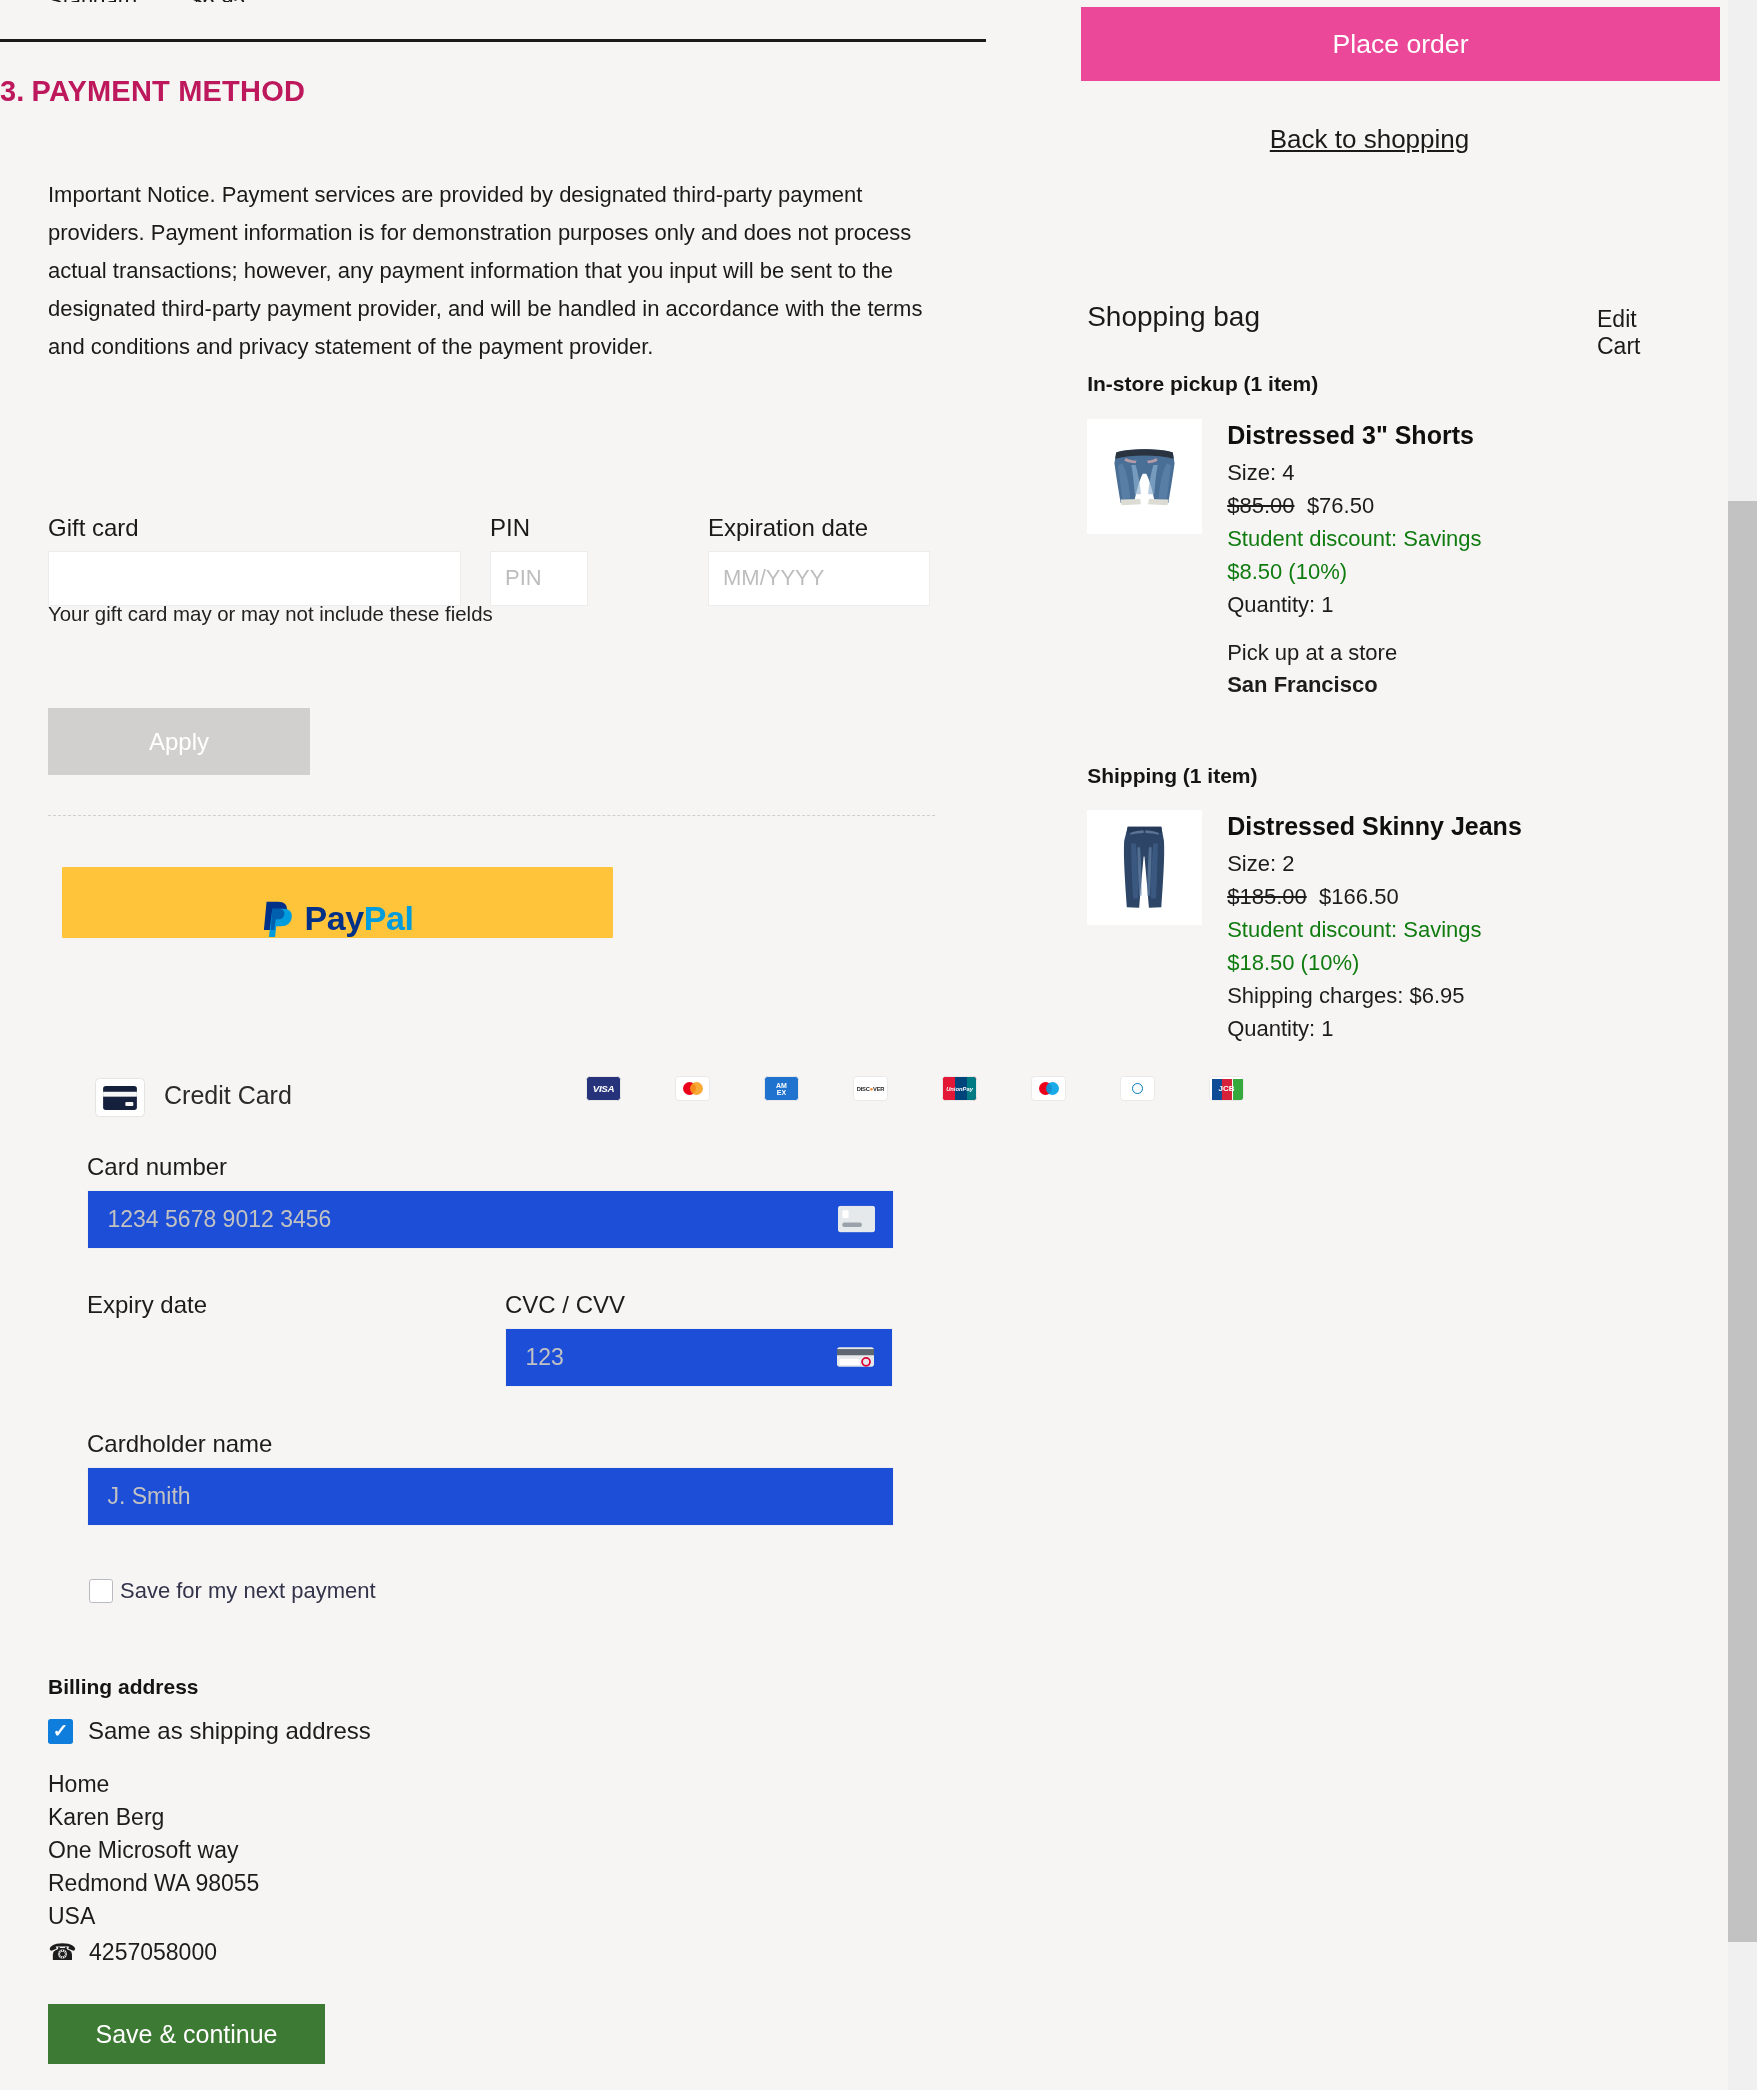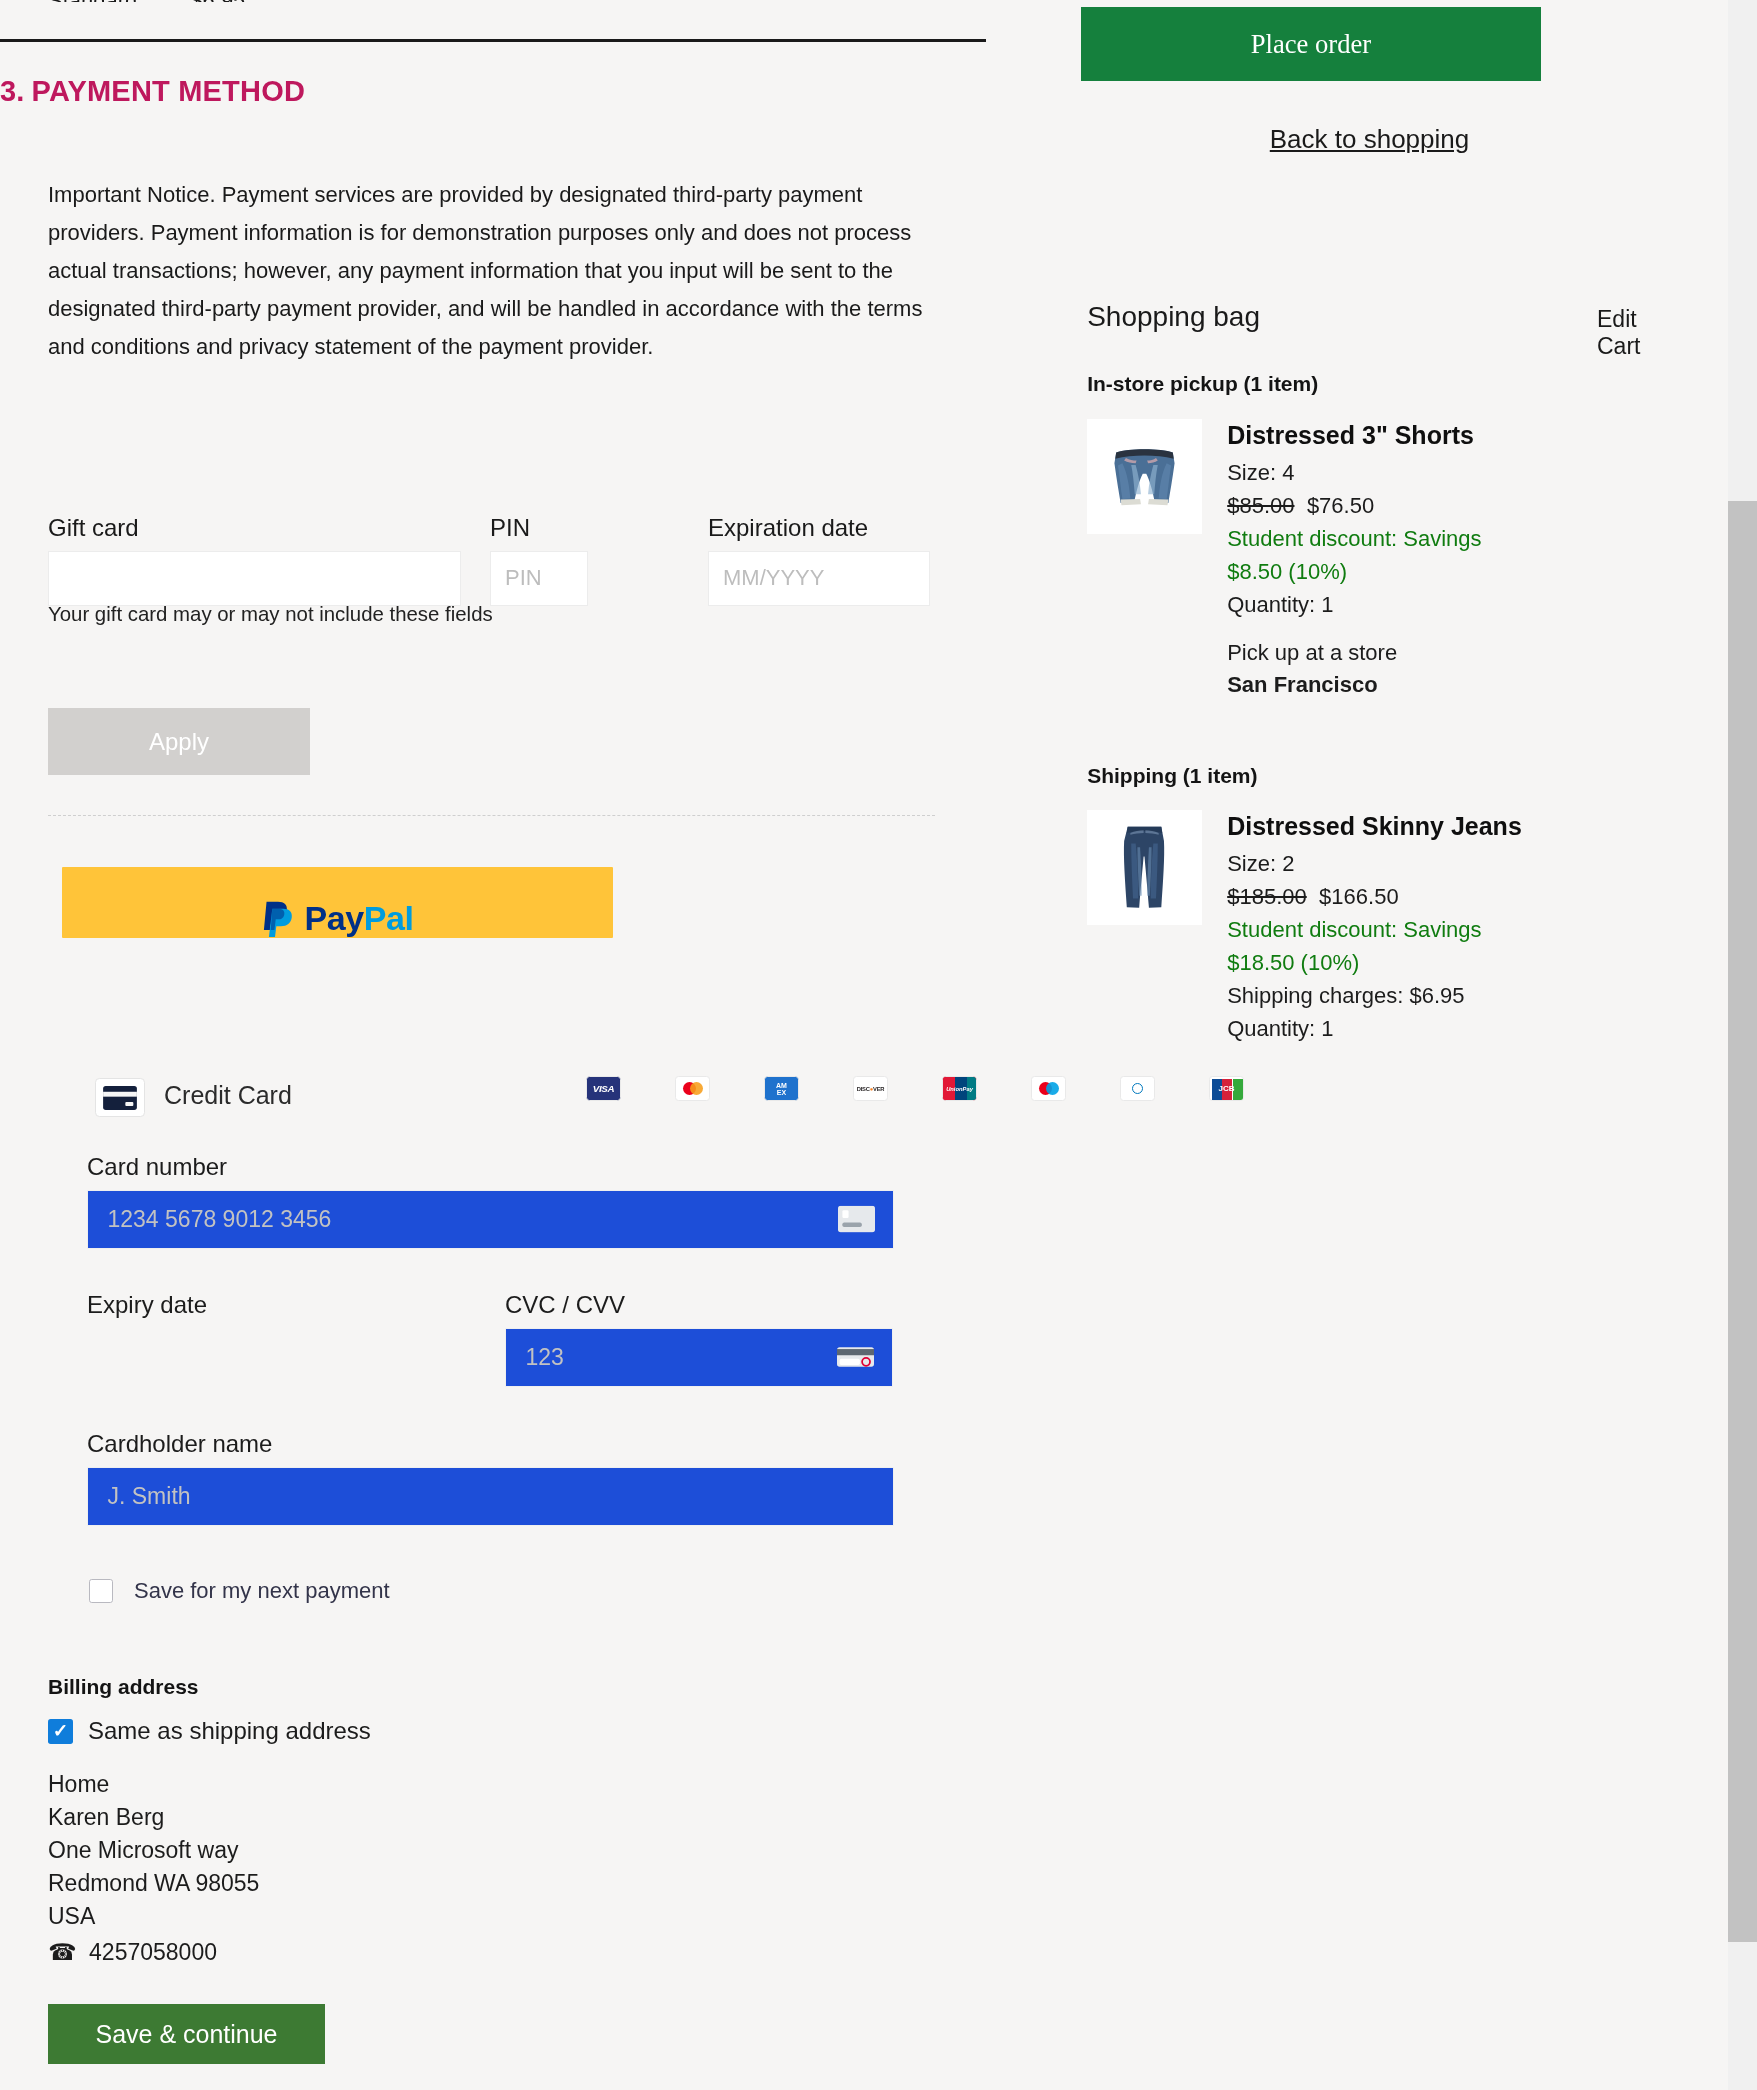--- a/index.html
+++ b/index.html
@@ -126,21 +126,21 @@
   .cf-cvc { position: absolute; left: 505px; top: 138px; width: 388px; }
   .cf-holder { position: absolute; left: 87px; top: 277px; width: 807px; }
 
   .mini-card {
     position: absolute; right: 17.7px; top: 50%; transform: translateY(-50%);
     width: 37px; height: 26.6px; border-radius: 3.5px;
   }
 
   .save-check {
     position: absolute; left: 89px; top: 1578px;
-    display: flex; align-items: center; gap: 21px;
+    display: flex; align-items: center; gap: 7px;
   }
   .cbox-empty {
     width: 24px; height: 24px; background: #fff;
     border: 0.9px solid #b9b9c0; border-radius: 2.7px;
   }
   .save-check-label { font-size: 22px; color: #33344a; }
 
   .billing-title {
     position: absolute; left: 48px; top: 1675px;
     font-size: 21px; font-weight: bold; color: #141414;
@@ -168,23 +168,23 @@
     width: 277px; height: 60px;
     background: #3d7a33; color: #fff; border: none;
     font-size: 25px; font-family: "Liberation Sans", sans-serif;
     cursor: pointer;
   }
 
   
   .right-col { position: absolute; left: 1081px; top: 0; width: 585px; }
 
   .place-order {
-    position: absolute; left: 0; top: 7px; width: 460px; height: 74px;
-    background: #15803d; color: #fff; border: none;
-    font-size: 26.6px; font-family: Liberation Serif, serif;
+    position: absolute; left: 0; top: 7px; width: 639px; height: 74px;
+    background: #ec4899; color: #fff; border: none;
+    font-size: 26.6px; font-family: Liberation Sans, sans-serif;
     cursor: default;
   }
   .back-shopping {
     position: absolute; left: 0; top: 124px; width: 577px;
     text-align: center; font-size: 26px; color: #1a1a1a;
     text-decoration: underline; cursor: pointer;
   }
 
   .bag-title {
     position: absolute; left: 6.2px; top: 301px;

